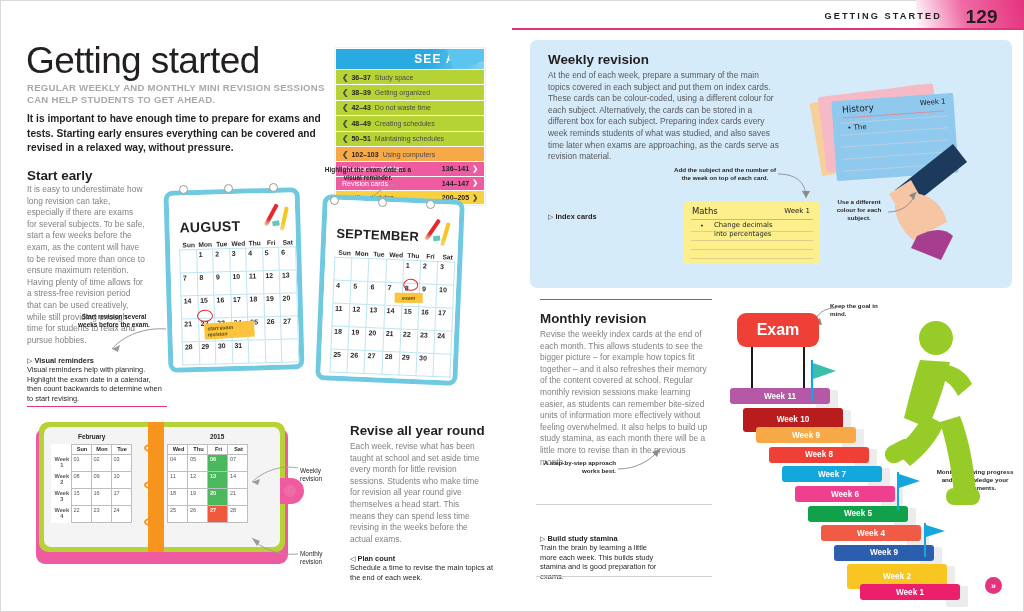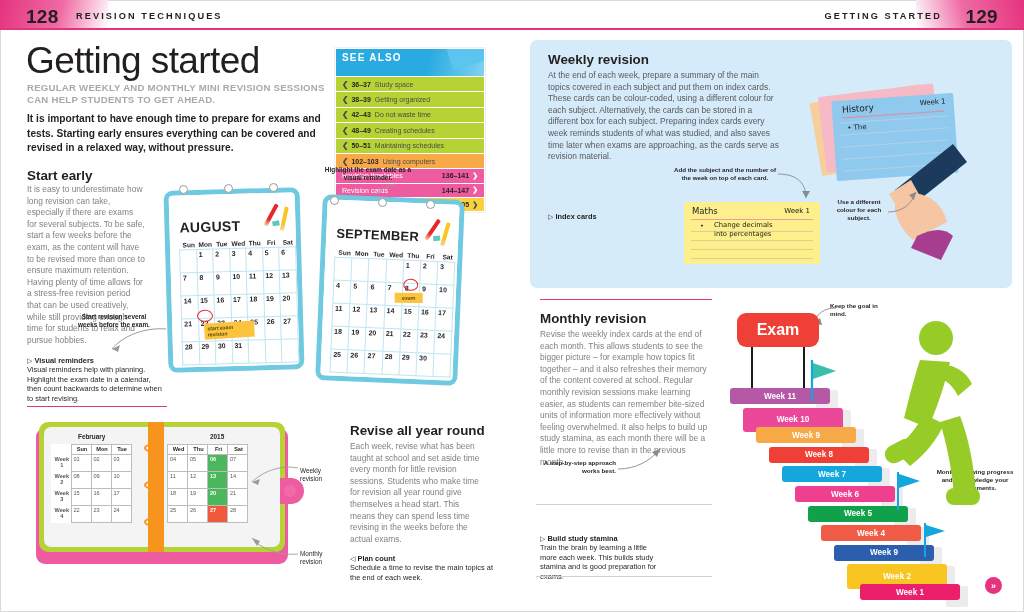--- a/index.html
+++ b/index.html
@@ -48,22 +48,22 @@
   .intro {
     position:absolute; left:27px; top:112px; width:305px;
     font-size:10.2px; line-height:14.6px; font-weight:bold; color:#231f20;
   }
 
   
   .seealso { position:absolute; left:335px; top:48px; width:150px;
              border:1.2px solid #ffffff; box-shadow:0 0 0 .6px #e6e6e6; }
   .sa-head {
     background:linear-gradient(100deg,#29abe2 0%,#29abe2 62%,#7fd3f0 100%);
-    color:#ffffff; font-size:10px; font-weight:bold; letter-spacing:1.2px;
-    padding:3px 0 13px 6px; position:relative; overflow:hidden;
+    color:#ffffff; font-size:12px; font-weight:bold; letter-spacing:1.2px;
+    padding:3px 0 3px 6px; position:relative; overflow:hidden;text-align:right;
   }
   .sa-head:after{content:"";position:absolute;right:-8px;top:-14px;width:44px;height:30px;
     background:#5bc5ef;transform:rotate(-18deg);}
   .sa-row {
     font-size:7px; padding:2.7px 6px 2.7px 6px; display:flex; align-items:center;
     border-top:.7px solid #fff; color:#4a4a4a; white-space:nowrap;
   }
   .sa-row b { font-weight:bold; color:#231f20; }
   .sa-arrow-l { margin-right:3px; font-size:7.6px; font-weight:bold; }
   .sa-spacer { flex:1; }
@@ -166,26 +166,20 @@
   }
   .flag { position:absolute; }
   svg { overflow:visible; }
 </style>
 </head>
 <body>
 
 <div class="spread">
   <div class="page-border"></div>
 
-  <div class="hdr hdr-left">
-    <div class="pgtab-l"></div>
-    <div class="pgnum pgnum-l">128</div>
-    <div class="runhead runhead-l">REVISION TECHNIQUES</div>
-    <div class="hdr-rule"></div>
-  </div>
   <div class="hdr hdr-right">
     <div class="pgtab-r"></div>
     <div class="pgnum pgnum-r">129</div>
     <div class="runhead runhead-r">GETTING STARTED</div>
     <div class="hdr-rule"></div>
   </div>
 
   <div class="title">Getting started</div>
   <div class="standfirst">REGULAR WEEKLY AND MONTHLY MINI REVISION SESSIONS CAN HELP STUDENTS TO GET AHEAD.</div>
   <div class="intro">It is important to have enough time to prepare for exams and tests. Starting early ensures everything can be covered and revised in a relaxed way, without pressure.</div>
@@ -585,21 +579,21 @@
 
   <div class="annot" style="left:936px; top:468px; width:78px; text-align:center; font-size:6.2px;">Monitor growing progress and acknowledge your achievements.</div>
 
   <div id="stair-wrap" style="position:absolute;left:715px;top:300px;width:300px;height:300px;">
     <div class="exam-box" style="left:22px; top:13px; width:82px; height:34px;">Exam</div>
     <div style="position:absolute;left:36px;top:47px;width:2.4px;height:44px;background:#1b1b1b;"></div>
     <div style="position:absolute;left:88px;top:47px;width:2.4px;height:44px;background:#1b1b1b;"></div>
   <div class="stair-side" style="left: 101px; top: 90px; width: 22px; height: 21px;"></div>
       <div class="stair" style="left: 15px; top: 88px; width: 100px; height: 16px; background: rgb(181, 88, 166);">Week 11</div>
       <div class="stair-side" style="left: 114px; top: 109.6px; width: 22px; height: 21px;"></div>
-      <div class="stair" style="left: 28px; top: 107.6px; width: 100px; height: 24px; background: #ec4899;">Week 10</div>
+      <div class="stair" style="left: 28px; top: 107.6px; width: 100px; height: 24px; background: #b91c1c;">Week 10</div>
       <div class="stair-side" style="left: 127px; top: 129.2px; width: 22px; height: 21px;"></div>
       <div class="stair" style="left: 41px; top: 127.2px; width: 100px; height: 16px; background: rgb(247, 169, 71);">Week 9</div>
       <div class="stair-side" style="left: 140px; top: 148.8px; width: 22px; height: 21px;"></div>
       <div class="stair" style="left: 54px; top: 146.8px; width: 100px; height: 16px; background: rgb(238, 64, 54);">Week 8</div>
       <div class="stair-side" style="left: 153px; top: 168.4px; width: 22px; height: 21px;"></div>
       <div class="stair" style="left: 67px; top: 166.4px; width: 100px; height: 16px; background: rgb(19, 167, 221);">Week 7</div>
       <div class="stair-side" style="left: 166px; top: 188px; width: 22px; height: 21px;"></div>
       <div class="stair" style="left: 80px; top: 186px; width: 100px; height: 16px; background: rgb(239, 63, 143);">Week 6</div>
       <div class="stair-side" style="left: 179px; top: 207.6px; width: 22px; height: 21px;"></div>
       <div class="stair" style="left: 93px; top: 205.6px; width: 100px; height: 16px; background: rgb(18, 161, 75);">Week 5</div>

